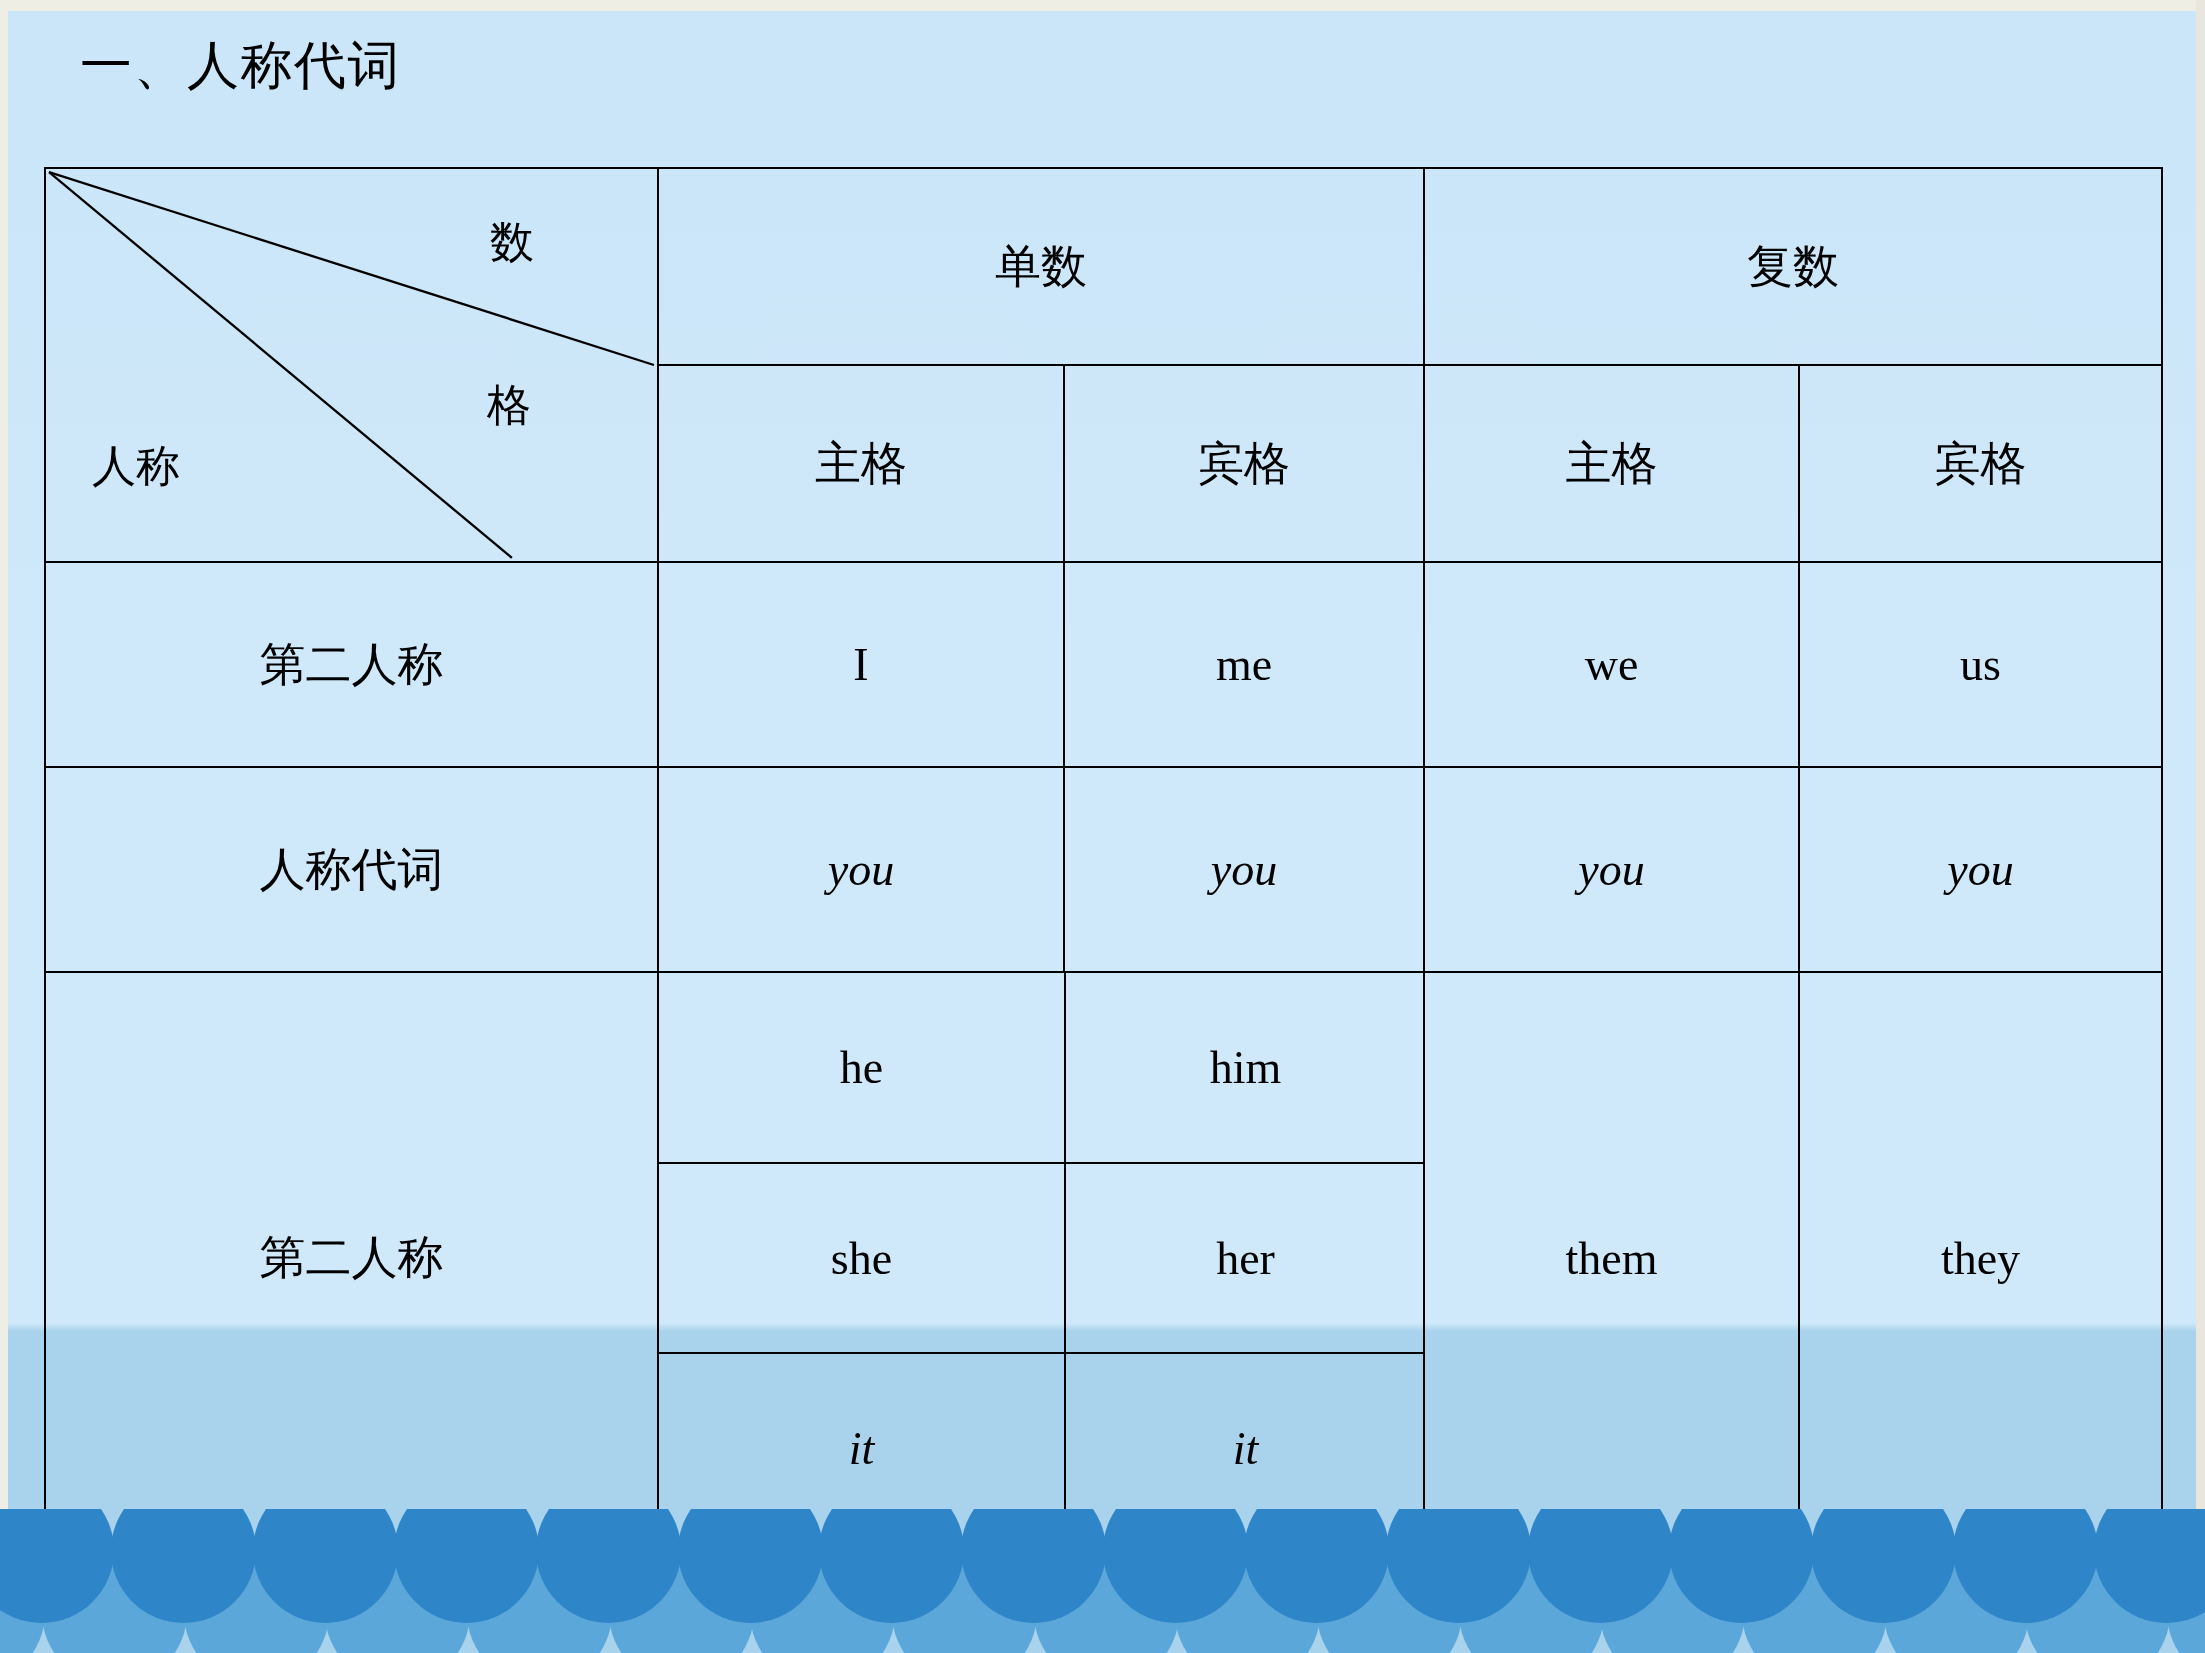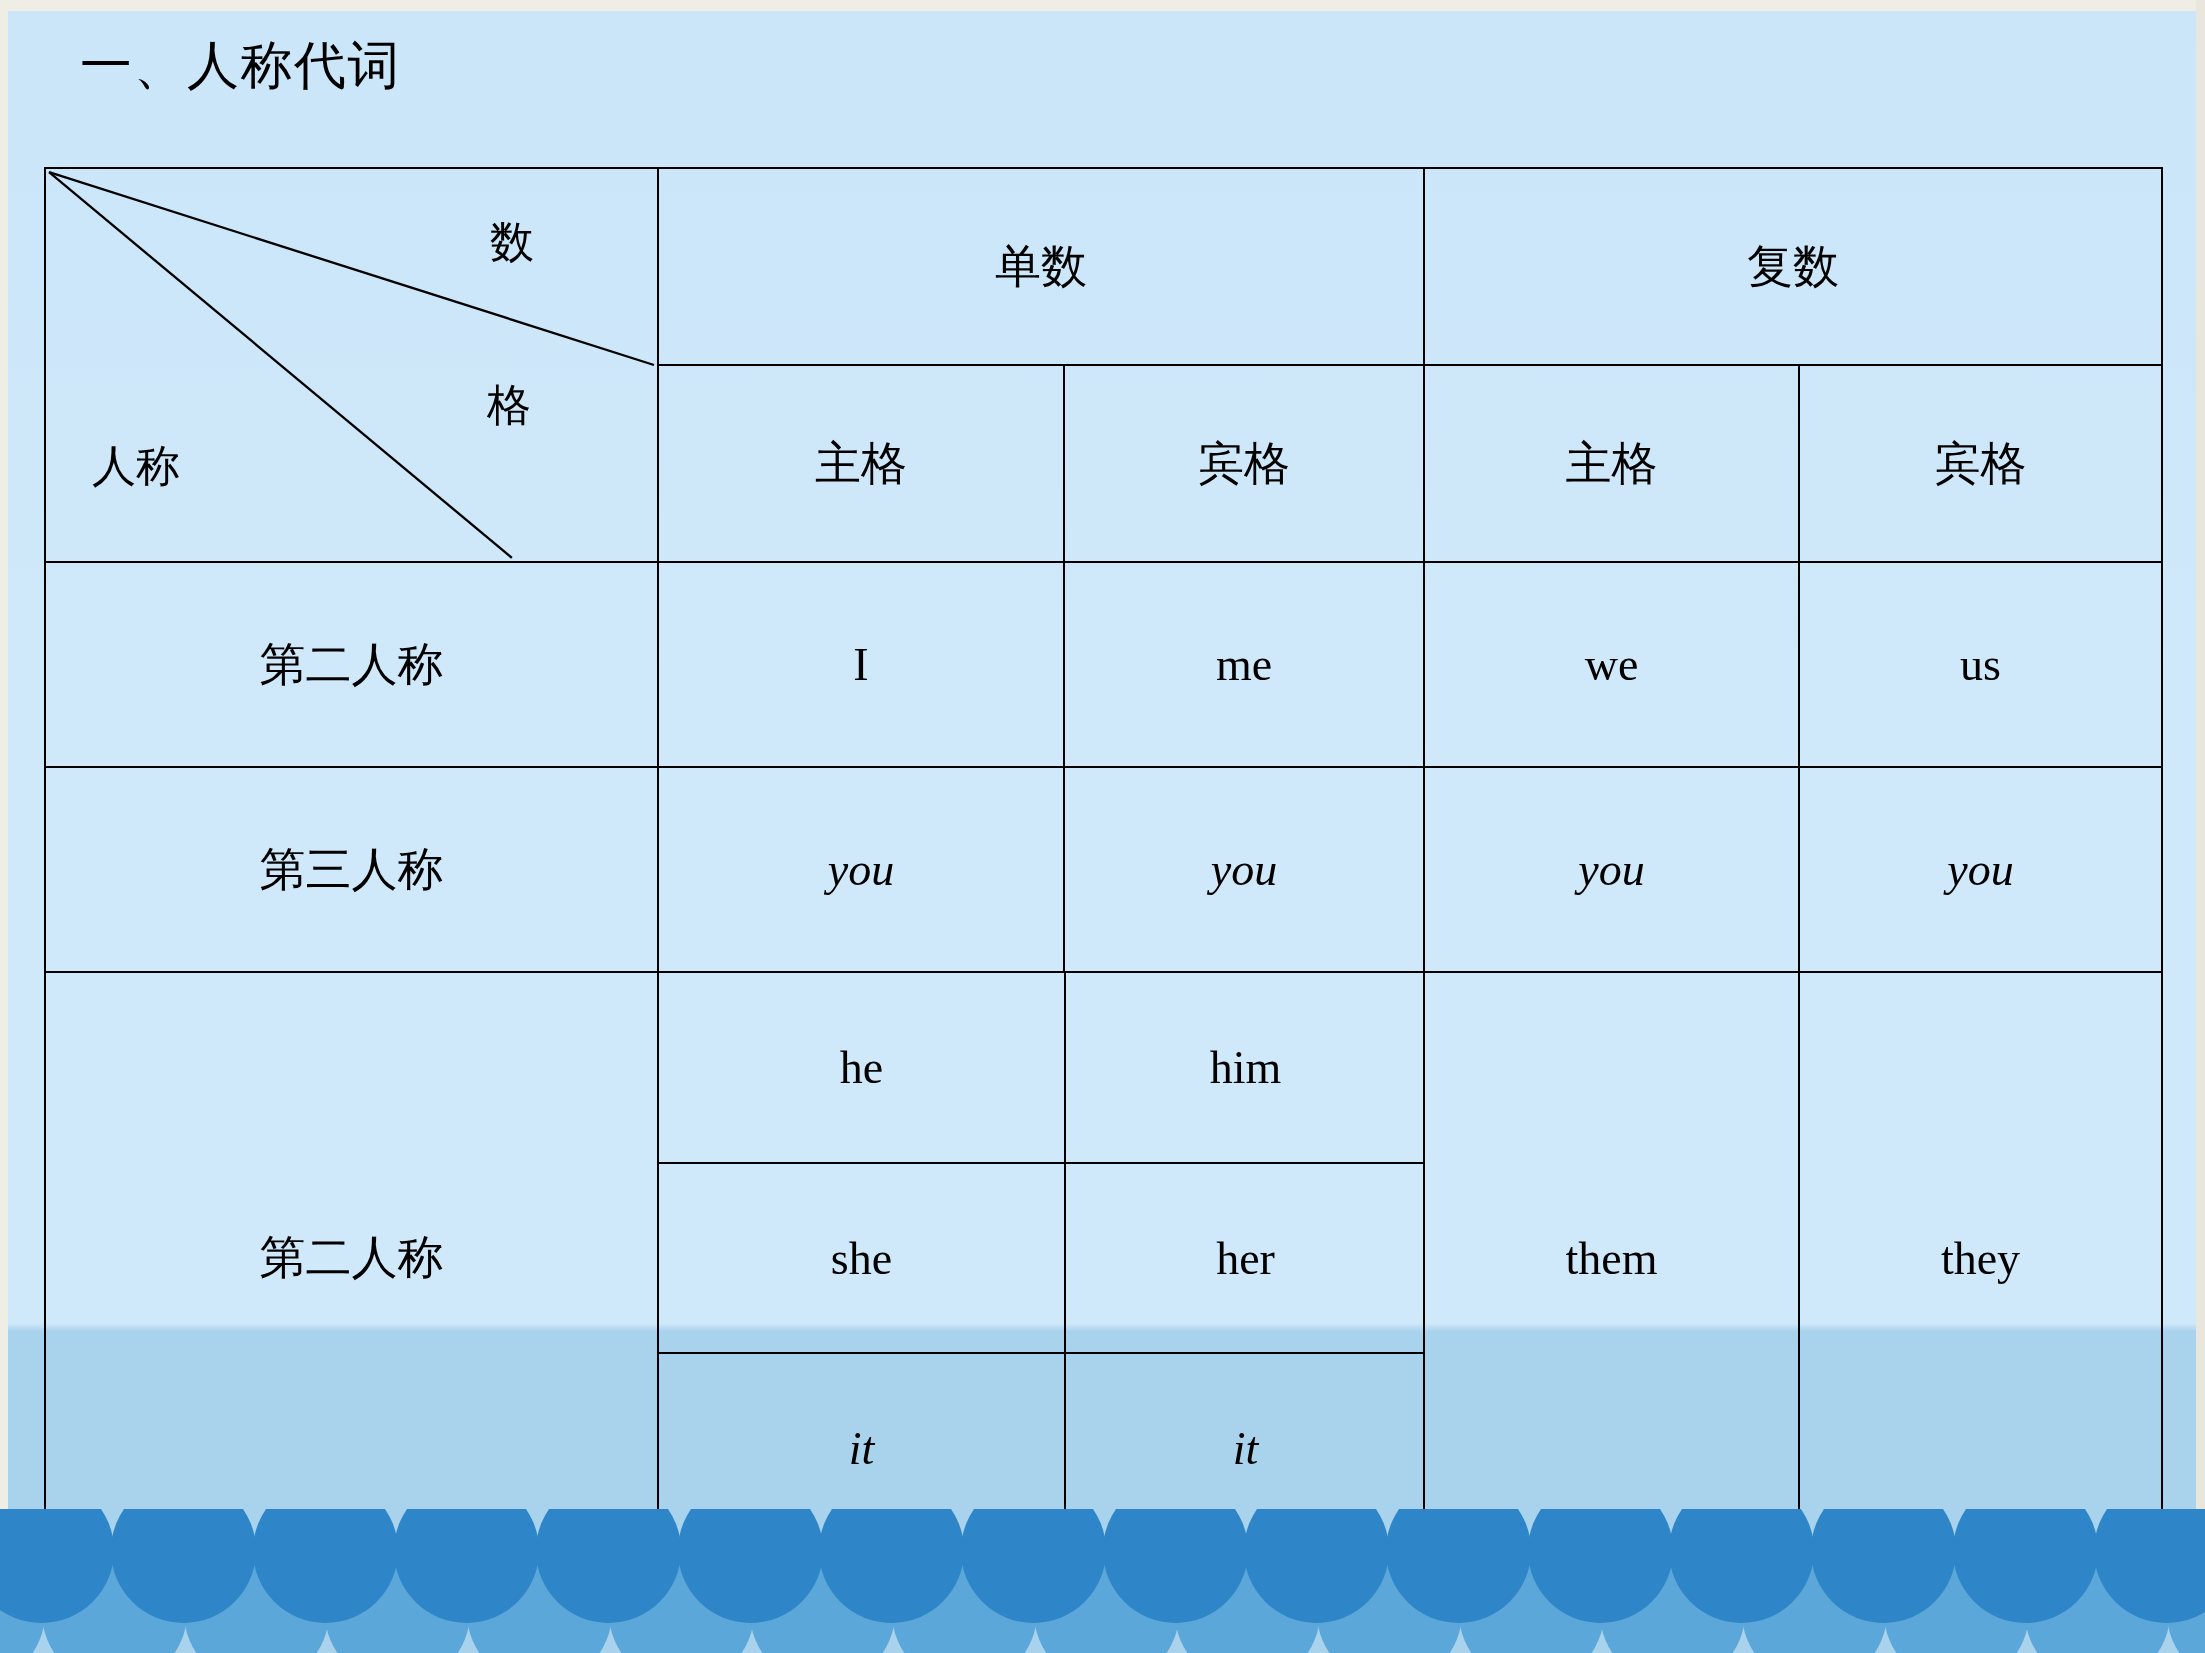--- a/index.html
+++ b/index.html
@@ -190,21 +190,21 @@
 
         <tr>
           <td class="person" style="height:203px">第二人称</td>
           <td class="en">I</td>
           <td class="en">me</td>
           <td class="en">we</td>
           <td class="en">us</td>
         </tr>
 
         <tr>
-          <td class="person" style="height:203px">第三人称</td>
+          <td class="person" style="height:203px">人称代词</td>
           <td class="en red">you</td>
           <td class="en red">you</td>
           <td class="en red">you</td>
           <td class="en red">you</td>
         </tr>
 
         <tr>
           <td class="person">第二人称</td>
           <td class="nopad" colspan="2">
             <table class="sub">

